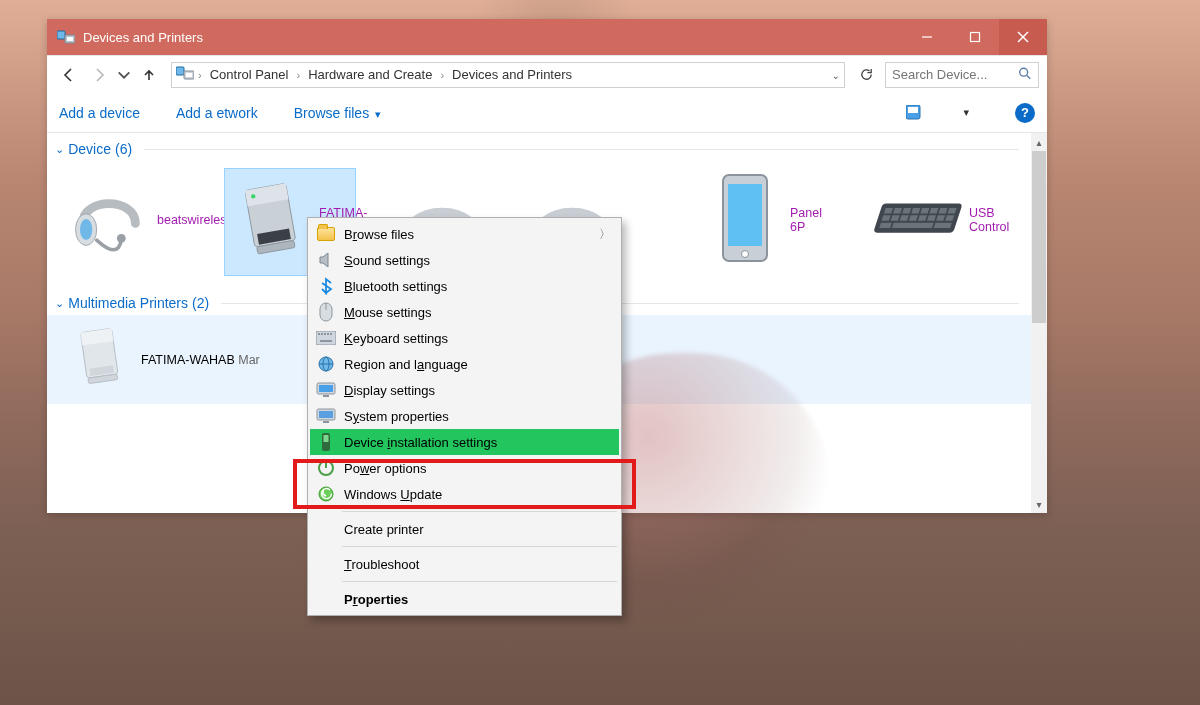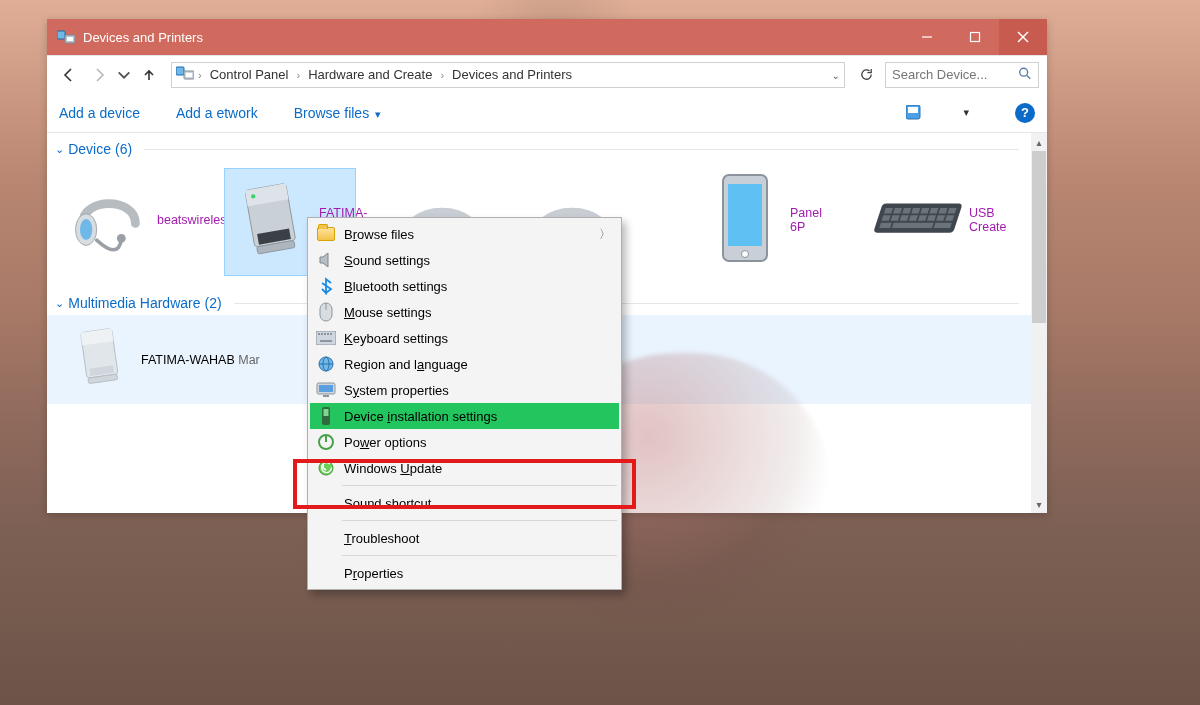--- a/index.html
+++ b/index.html
@@ -97,21 +97,21 @@
     font-size:13px; color:#000; padding:3px 2px; z-index:20;
   }
   .cm-item {
     height:26px; display:flex; align-items:center; padding:0 28px 0 34px; position:relative;
     cursor:default;
   }
   .cm-item.highlight { background:#22c55e; }
   .cm-item .cm-ico { position:absolute; left:6px; width:20px; height:20px; display:flex; align-items:center; justify-content:center; }
   .cm-item .cm-arrow { position:absolute; right:8px; color:#555; font-size:12px; }
   .cm-sep { height:1px; background:#d7d7d7; margin:4px 2px 4px 32px; }
-  .cm-item.bold { font-weight:400; }
+  .cm-item.bold { font-weight:700; }
   .cm-item u { text-decoration:underline; }
 
   .redbox {
     position:absolute; left:293px; top:459px; width:343px; height:50px;
     border:4px solid #e21a1a; z-index:30; pointer-events:none;
   }
   .folder-ico { width:18px; height:14px; background:linear-gradient(#ffe29a,#f3c44c); border:1px solid #d6a300; border-radius:2px; position:relative; }
   .folder-ico::before { content:""; position:absolute; top:-4px; left:0; width:8px; height:4px; background:#f3c44c; border:1px solid #d6a300; border-bottom:0; border-radius:2px 2px 0 0; }
 
 </style>
@@ -305,28 +305,28 @@
                   <rect x="77" y="21" width="8" height="6"></rect>
                   <rect x="87" y="21" width="8" height="6"></rect>
                   <rect x="97" y="21" width="8" height="6"></rect>
               <rect x="27" y="29" width="12" height="6"></rect>
                   <rect x="41" y="29" width="44" height="6"></rect>
                   <rect x="87" y="29" width="18" height="6"></rect>
             </g>
             </g>
           </svg>
         </div>
-        <div class="label">USB Create</div>
+        <div class="label">USB Control</div>
       </div>
 
     </div>
 
     <div class="section-header">
       <span class="chev">⌄</span>
-      <span>Multimedia Hardware</span>
+      <span>Multimedia Printers</span>
       <span>(<span>2</span>)</span>
       <span class="section-line"></span>
     </div>
 
     <div class="multimedia-row selected" style="padding-left:24px">
       <span>
         <svg width="56" height="70" viewBox="0 0 60 76">
           <g transform="rotate(-8 30 38)">
           <rect x="14" y="8" width="34" height="50" rx="3" fill="#e1e6ea" stroke="#b5bdc4"></rect>
           <rect x="14" y="8" width="34" height="14" fill="#eef2f5"></rect>
@@ -413,20 +413,30 @@
           <ellipse cx="9" cy="9" rx="3" ry="7" fill="none" stroke="#2b72ab"></ellipse>
           <line x1="2" y1="9" x2="16" y2="9" stroke="#2b72ab"></line>
         </svg>
       </span>
       <span>Region and l<u>a</u>nguage</span>
     </div>
     <div class="cm-item">
       <span class="cm-ico">
         <svg width="20" height="16" viewBox="0 0 20 16">
           <rect x="1" y="1" width="18" height="11" rx="1.5" fill="#cfd6dd" stroke="#8c959d"></rect>
+          <rect x="3" y="3" width="14" height="7" fill="#4aa0e8"></rect>
+          <rect x="7" y="13" width="6" height="2" fill="#8c959d"></rect>
+        </svg>
+      </span>
+      <span><u>D</u>isplay settings</span>
+    </div>
+    <div class="cm-item">
+      <span class="cm-ico">
+        <svg width="20" height="16" viewBox="0 0 20 16">
+          <rect x="1" y="1" width="18" height="11" rx="1.5" fill="#cfd6dd" stroke="#8c959d"></rect>
           <rect x="3" y="3" width="14" height="7" fill="#5aa0e0"></rect>
           <rect x="7" y="13" width="6" height="2" fill="#8c959d"></rect>
         </svg>
       </span>
       <span>S<u>y</u>stem properties</span>
     </div>
     <div class="cm-item highlight">
       <span class="cm-ico">
         <svg width="14" height="20" viewBox="0 0 14 20">
           <rect x="3" y="1" width="8" height="18" rx="2" fill="#2f6b3c"></rect>
@@ -449,21 +459,21 @@
         <svg width="18" height="18" viewBox="0 0 18 18">
           <circle cx="9" cy="9" r="7" fill="#6bcf5a" stroke="#3e9a30"></circle>
           <path d="M6 5v4l3 2" fill="none" stroke="#fff" stroke-width="1.6"></path>
           <path d="M13 5a5 5 0 1 0 1.5 3.5" fill="none" stroke="#fff" stroke-width="1.4"></path>
         </svg>
       </span>
       <span>Windows <u>U</u>pdate</span>
     </div>
     <div class="cm-sep"></div>
     <div class="cm-item">
-      <span>Sound shortcut</span>
+      <span>Create printer</span>
     </div>
     <div class="cm-sep"></div>
     <div class="cm-item">
       <span><u>T</u>roubleshoot</span>
     </div>
     <div class="cm-sep"></div>
     <div class="cm-item bold">
       <span>P<u>r</u>operties</span>
     </div>
   </div>

